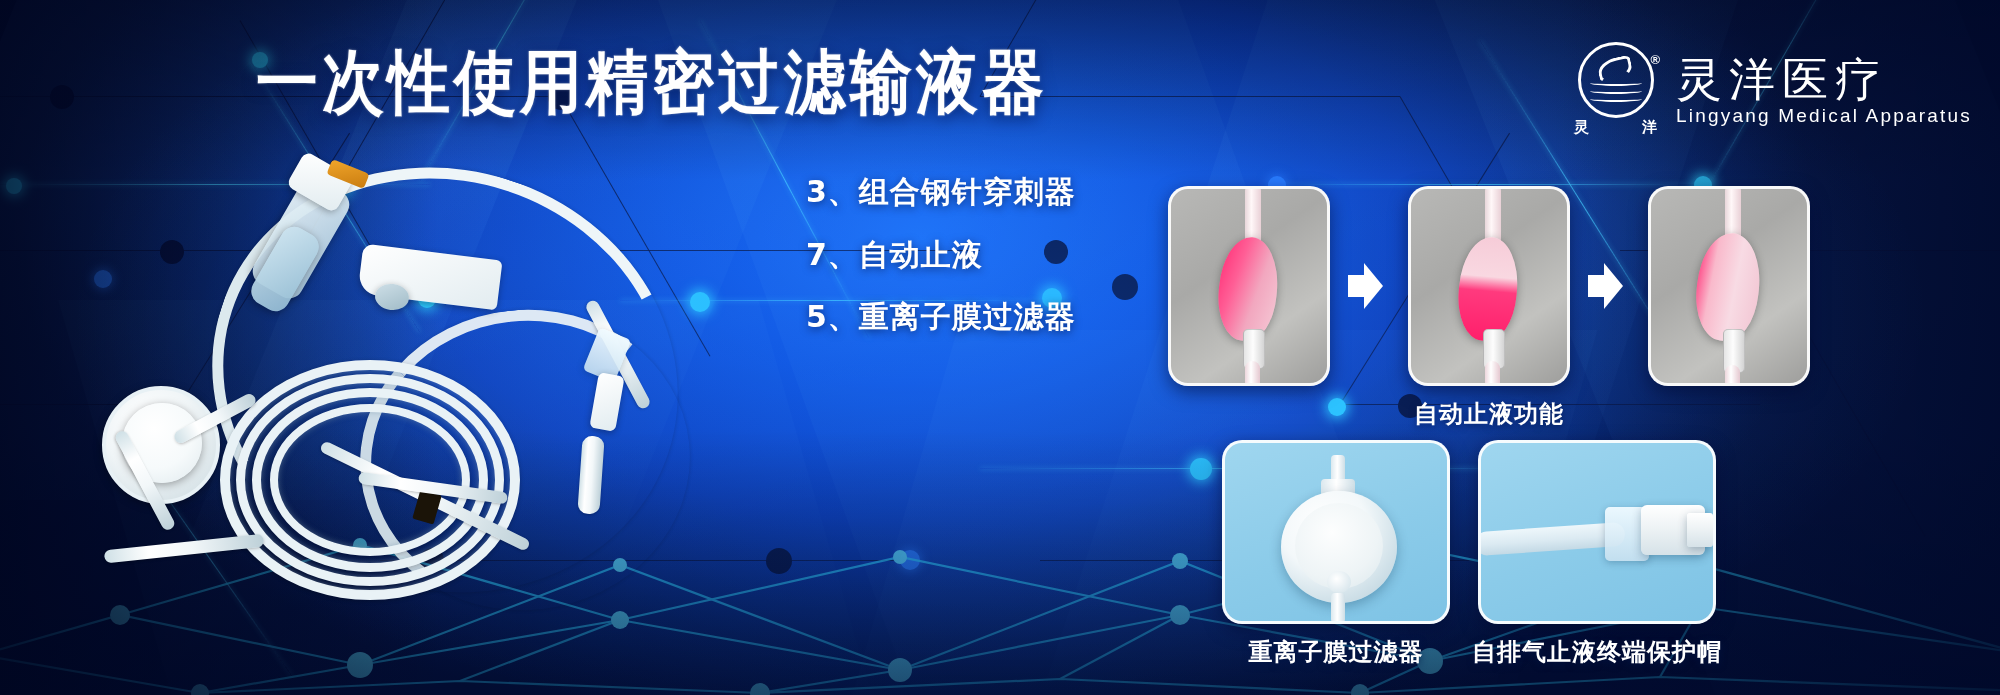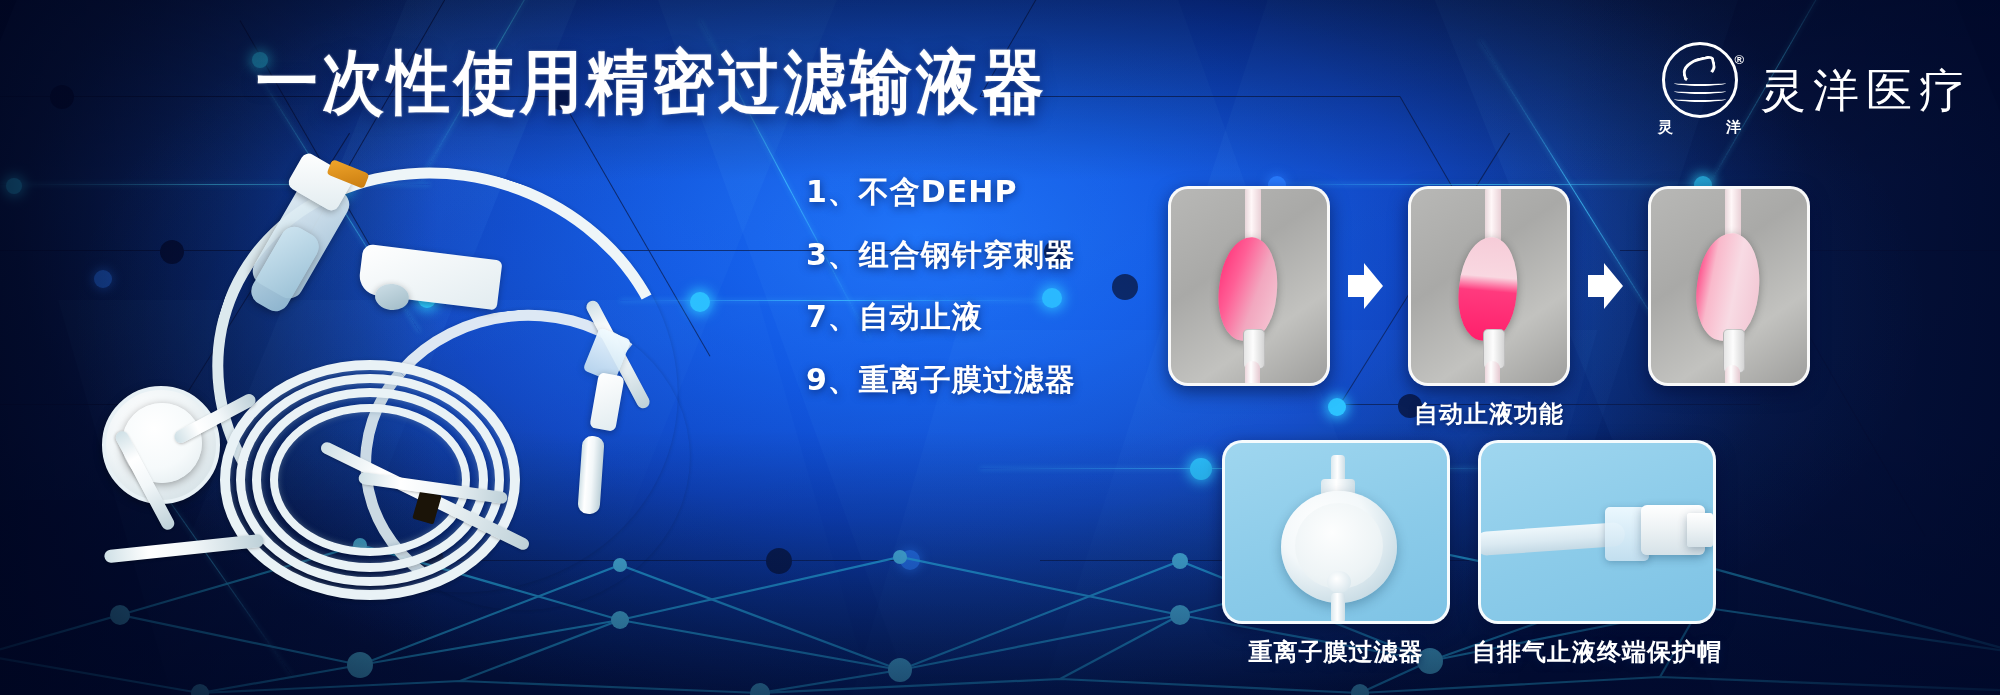--- a/index.html
+++ b/index.html
@@ -361,20 +361,21 @@
           <span></span>
         </div>
       <div class="reg">®</div>
       <div class="subchars">
         <span>灵</span>
         <span>洋</span>
       </div>
     </div>
     <div class="brand">
       <div class="cn">灵洋医疗</div>
+      <div class="en">Lingyang Medical Apparatus</div>
     </div>
   </div>
 
   <div id="product-photo">
 
     <div class="tube-arc" style="left:150px; top:10px; width:470px; height:420px; transform:rotate(18deg);"></div>
     <div class="tube-arc" style="left:300px; top:150px; width:330px; height:300px; transform:rotate(-6deg); opacity:.92;"></div>
 
     <div class="chamber" style="left:214px; top:18px; width:54px; height:120px; transform:rotate(30deg);"></div>
     <div class="chamber" style="left:205px; top:66px; width:40px; height:86px; transform:rotate(30deg); background:linear-gradient(120deg,rgba(205,228,240,.95),rgba(150,190,212,.92));"></div>
@@ -400,24 +401,23 @@
     <div class="connector-clear" style="left:530px; top:172px; width:34px; height:46px; transform:rotate(22deg);"></div>
     <div class="clamp" style="left:534px; top:214px; width:26px; height:56px; border-radius:6px; transform:rotate(10deg);"></div>
     <div class="tube" style="left:520px; top:276px; width:22px; height:78px; border-radius:10px; transform:rotate(4deg);"></div>
 
     <div class="tube" style="left:250px; top:330px; width:230px; height:12px; transform:rotate(26deg);"></div>
     <div class="pp" style="left:356px; top:332px; width:22px; height:30px; background:#1b1408; transform:rotate(16deg); border-radius:2px;"></div>
     <div class="tube" style="left:298px; top:322px; width:150px; height:12px; transform:rotate(8deg);"></div>
   </div>
 
   <div id="features">
-    <div class="feature">1、不含DEHP</div>
     <div class="feature">3、组合钢针穿刺器</div>
     <div class="feature">7、自动止液</div>
-    <div class="feature">9、重离子膜过滤器</div>
+    <div class="feature">5、重离子膜过滤器</div>
   </div>
 
   <div class="photo-card card-grey" style="left:1168px; top:186px; width:162px; height:200px;">
     <div class="valve-tube-top" style="left:74px; top:-6px; height:72px;"></div>
     <div class="valve-body" style="left:48px; top:48px; width:58px; height:104px; background:linear-gradient(105deg,#ff2b74 0%,#ff5f96 32%,#f2a7bf 62%,#f5c9d6 100%); transform:rotate(5deg);"></div>
     <div class="valve-conn" style="left:72px; top:140px; height:40px;"></div>
     <div class="valve-tube-bot" style="left:74px; top:172px; height:40px;"></div>
   </div>
 
   <div class="arrow-shape" style="left:1348px; top:263px;">

